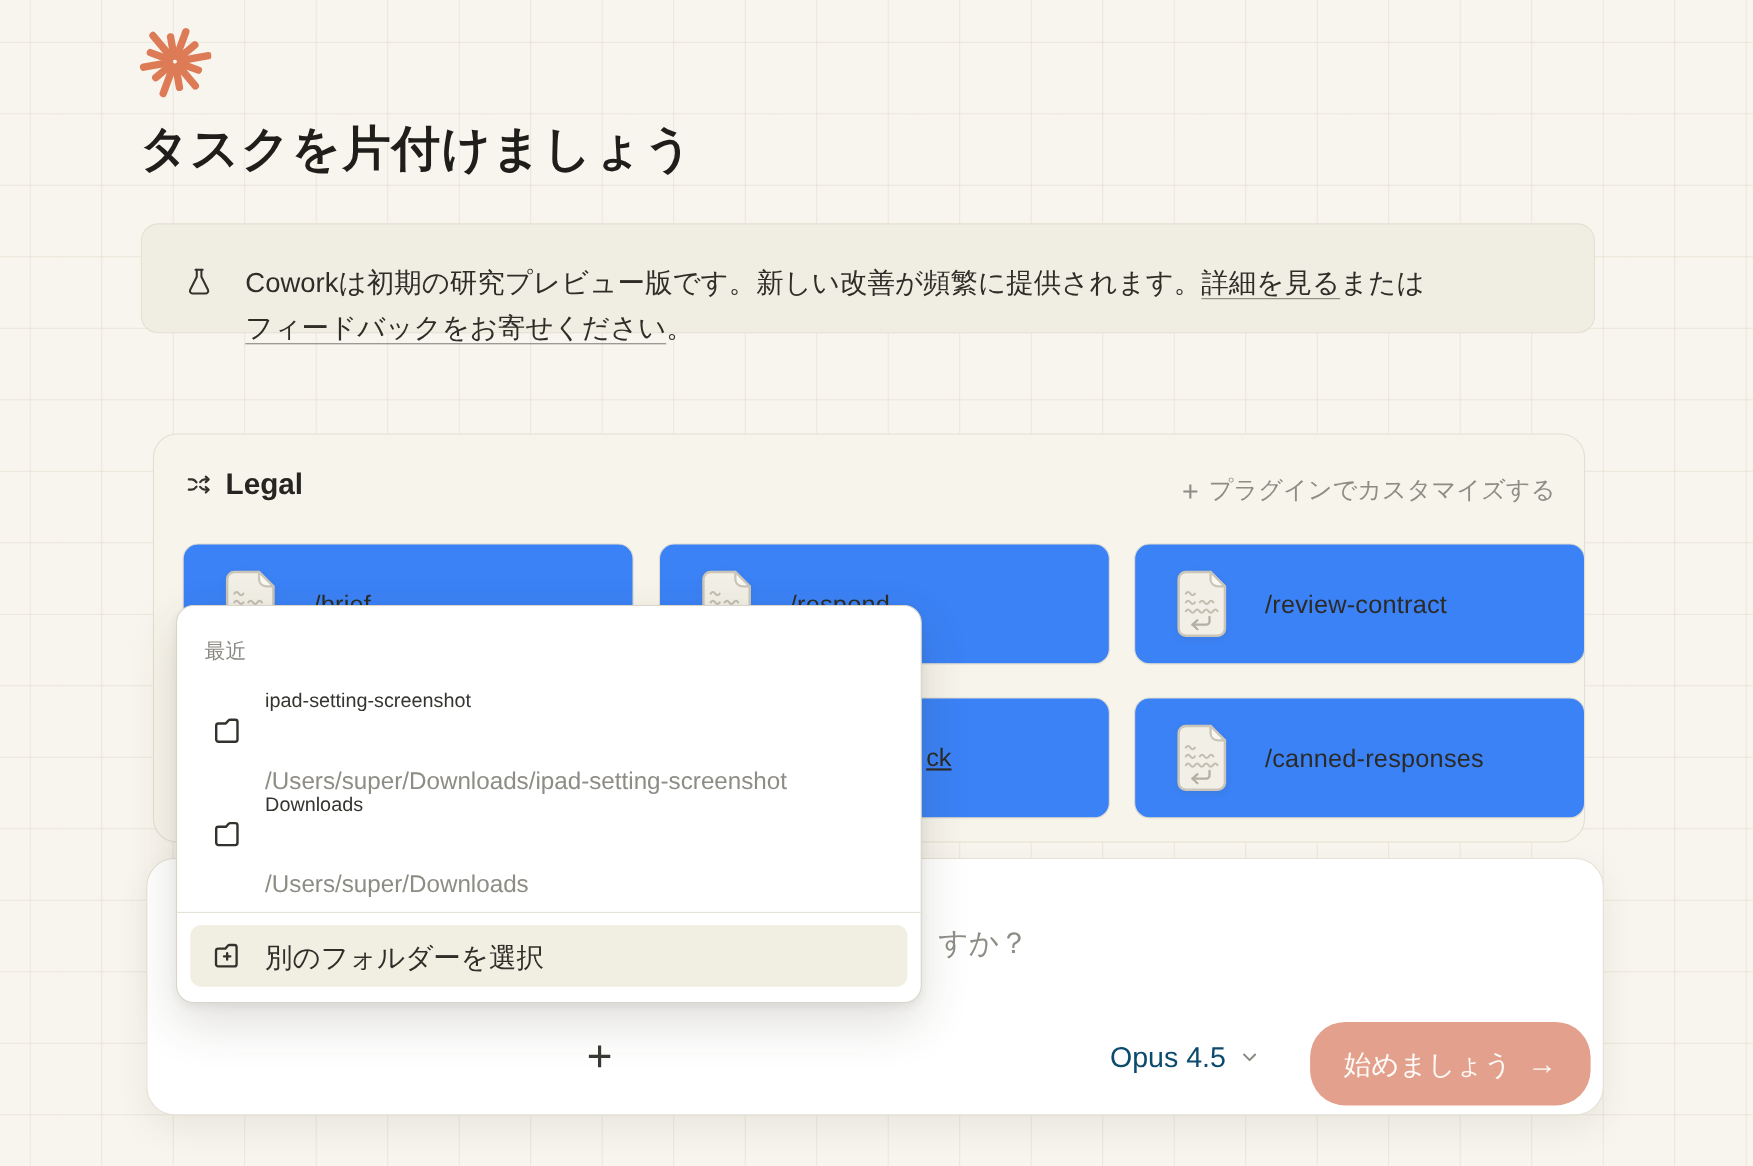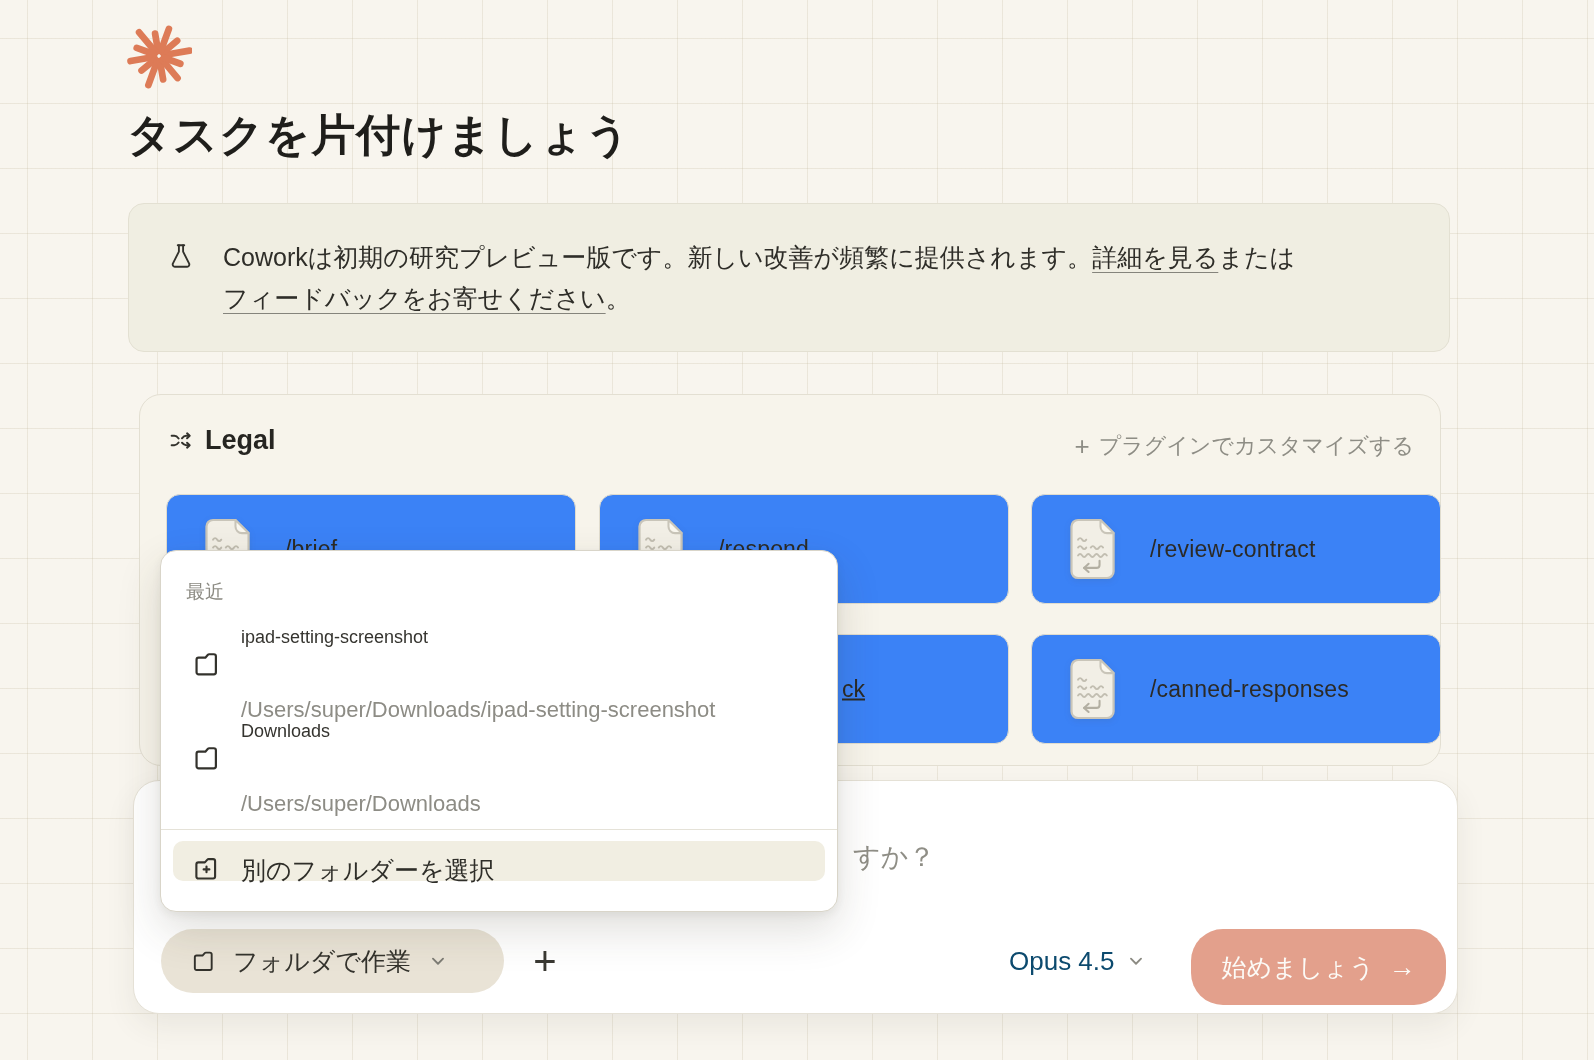--- a/index.html
+++ b/index.html
@@ -22,21 +22,21 @@
 
   
   .logo{ position:absolute; left:126px; top:23px; width:66px; height:66px; }
   .heading{
     position:absolute; left:127px; top:106px;
     font-size:44px; font-weight:600; letter-spacing:1px; color:#1f1e1b;
   }
 
   
   .banner{
-    position:absolute; left:128px; top:203px; width:1322px; height:149px;
+    position:absolute; left:128px; top:203px; width:1322px; height:100px;
     background:#F0EEE2; border:1px solid #E3E0D2; border-radius:16px;
   }
   .banner .flask{ position:absolute; left:38px; top:38px; width:28px; height:28px; }
   .banner-text{
     position:absolute; left:94px; top:33px; right:40px;
     font-size:25px; line-height:41px; color:#2e2d28;
   }
   .banner-text a{
     color:#2e2d28; text-decoration:underline;
     text-decoration-thickness:1px; text-underline-offset:6px;
@@ -114,21 +114,21 @@
   }
   .menu-section-label{ position:absolute; left:25px; top:28px; font-size:19px; color:#8b8a82; }
   .menu-item{ position:absolute; left:0; width:100%; height:94px; cursor:pointer; }
   .menu-item.item-0{ top:68px; }
   .menu-item.item-1{ top:162px; }
   .menu-item .fold-ic{ position:absolute; left:30px; top:30px; width:31px; height:31px; }
   .menu-item .mi-name{ position:absolute; left:80px; top:8px; font-size:18px; font-weight:500; color:#35342f; }
   .menu-item .mi-path{ position:absolute; left:80px; top:46px; font-size:22px; color:#8d8c85;margin-top:32px; }
   .menu-divider{ position:absolute; left:0; right:0; top:278px; height:1px; background:#E5E2D8; }
   .choose-other{
-    position:absolute; left:12px; right:12px; top:290px; height:40px;
+    position:absolute; left:12px; right:12px; top:290px; height:56px;
     background:#F1EEE2; border-radius:10px; cursor:pointer;
   }
   .choose-other .fp-ic{ position:absolute; left:18px; top:13px; width:30px; height:30px; }
   .choose-other .co-label{ position:absolute; left:68px; top:13px; font-size:25px; color:#2f2e29; }
 </style>
 </head>
 <body>
 
 <div class="stage">
 
@@ -248,29 +248,20 @@
       </svg>
       <span class="cmd-label">/canned-responses</span>
     </div>
   </div>
 
   <div class="composer">
     <div class="prompt-area">
       <span class="placeholder-frag">すか？</span>
     </div>
 
-    <div class="folder-pill">
-      <svg class="f-icon" viewBox="0 0 24 24" fill="none" stroke="#33322c" stroke-width="1.7" stroke-linecap="round" stroke-linejoin="round">
-        <path d="M4.3 18 V8.3 c0 -.9 .7 -1.6 1.6 -1.6 h5.2 l2 -2.2 c.25 -.27 .6 -.42 .97 -.42 h3.6 c.9 0 1.6 .7 1.6 1.6 V18 c0 .9 -.7 1.6 -1.6 1.6 H5.9 c-.9 0 -1.6 -.7 -1.6 -1.6 Z"></path>
-      </svg>
-      <span class="pill-label">フォルダで作業</span>
-      <svg class="chev" viewBox="0 0 24 24" fill="none" stroke="#7d7c74" stroke-width="2" stroke-linecap="round" stroke-linejoin="round">
-        <path d="M6.5 9.5 L12 15 l5.5 -5.5"></path>
-      </svg>
-    </div>
 
     <div class="attach-btn">
       <span>+</span>
     </div>
 
     <div class="model-select">
       <span class="model-label">Opus 4.5</span>
       <svg width="22" height="22" viewBox="0 0 24 24" fill="none" stroke="#8b8a82" stroke-width="2" stroke-linecap="round" stroke-linejoin="round">
         <path d="M6.5 9.5 L12 15 l5.5 -5.5"></path>
       </svg>

